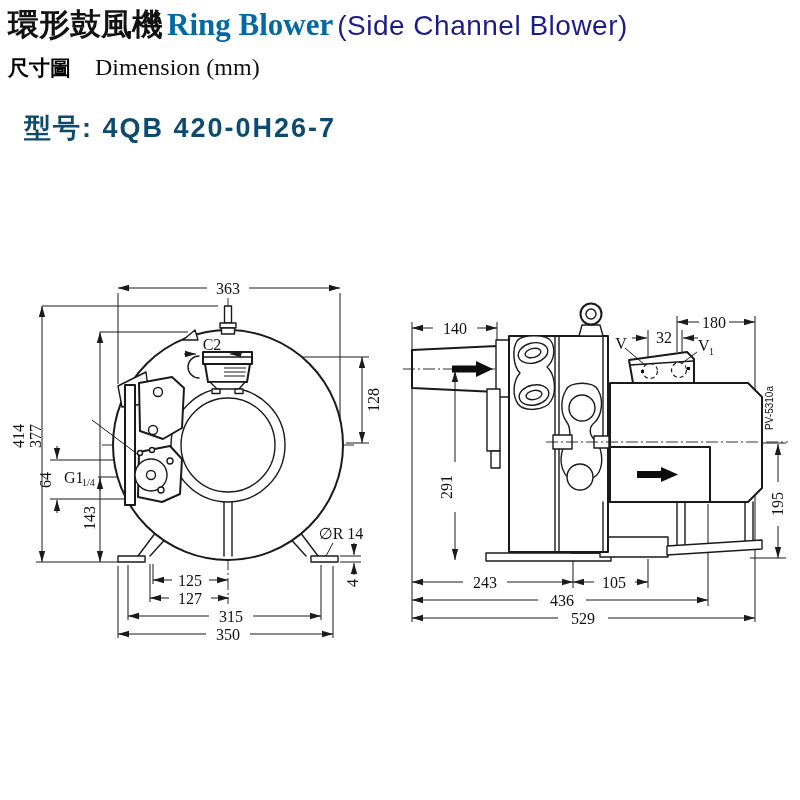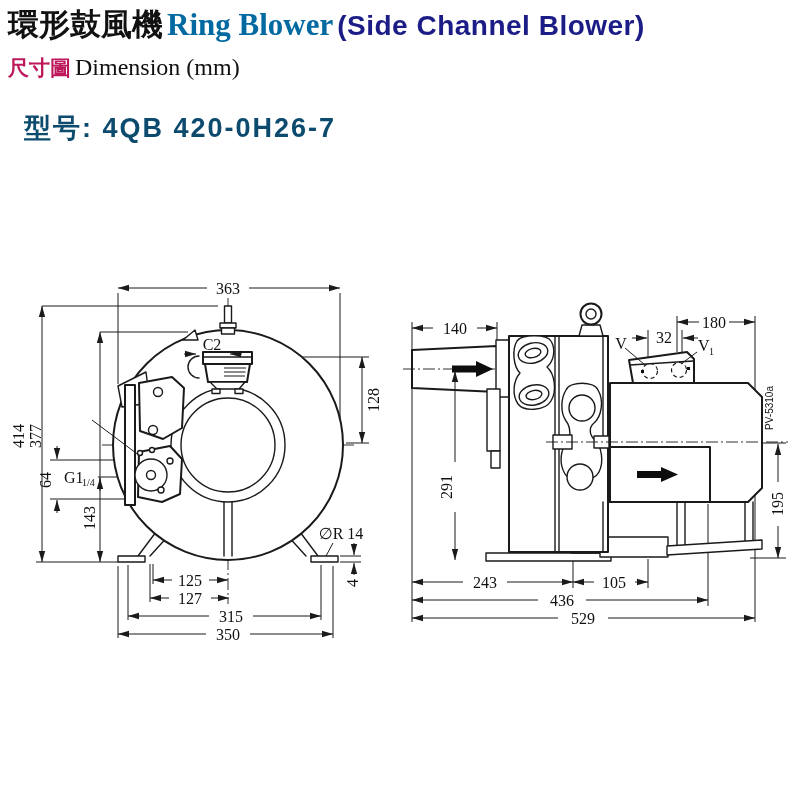--- a/index.html
+++ b/index.html
@@ -1,23 +1,23 @@
 <!DOCTYPE html>
 <html><head>
 <meta charset="utf-8">
 <style>
   html,body{margin:0;padding:0;background:#fff;}
   body{width:800px;height:800px;position:relative;font-family:"Liberation Serif",serif;}
   .hdr{position:absolute;top:4px;left:8px;white-space:nowrap;}
   .hdr .cjk{font-family:"Liberation Serif",serif;font-weight:bold;font-size:31px;color:#111;}
   .hdr .en{font-family:"Liberation Serif",serif;font-weight:bold;font-size:31px;color:#0369a1;}
-  .hdr .paren{font-family:"Liberation Sans",sans-serif;font-weight:bold;font-size:28px;color:#1c1c87;letter-spacing:0.5px;}
+  .hdr .paren{font-family:"Liberation Sans",sans-serif;font-weight:normal;font-size:28px;color:#1c1c87;letter-spacing:0.5px;}
   .sub{position:absolute;top:54px;left:8px;white-space:nowrap;}
-  .sub .cjk{font-family:"Liberation Serif",serif;font-weight:bold;font-size:21px;color:#be185d;}
-  .sub .en{font-family:"Liberation Serif",serif;font-size:24px;color:#111;}
+  .sub .cjk{font-family:"Liberation Serif",serif;font-weight:bold;font-size:21px;color:#000000;}
+  .sub .en{font-family:"Liberation Serif",serif;font-size:24px;color:#111;margin-left:20px;}
   .model{position:absolute;top:110px;left:24px;white-space:nowrap;
          font-family:"Liberation Sans",sans-serif;font-weight:bold;font-size:27px;color:#0c4a6e;letter-spacing:2px;}
   svg{position:absolute;top:0;left:0;}
   .obj{stroke:#1a1a1a;stroke-width:2;fill:#fff;stroke-linejoin:round;stroke-linecap:round;}
   .obj2{stroke:#1a1a1a;stroke-width:1.4;fill:#fff;stroke-linejoin:round;}
   .ln{stroke:#1a1a1a;stroke-width:1.4;fill:none;stroke-linecap:round;}
   .dim{stroke:#1a1a1a;stroke-width:1;fill:none;}
   .cl{stroke:#1a1a1a;stroke-width:0.9;fill:none;stroke-dasharray:12 3 2 3;}
   .dash{stroke:#1a1a1a;stroke-width:1.2;fill:none;stroke-dasharray:4 3;}
   .solid{fill:#0d0d0d;stroke:none;}

